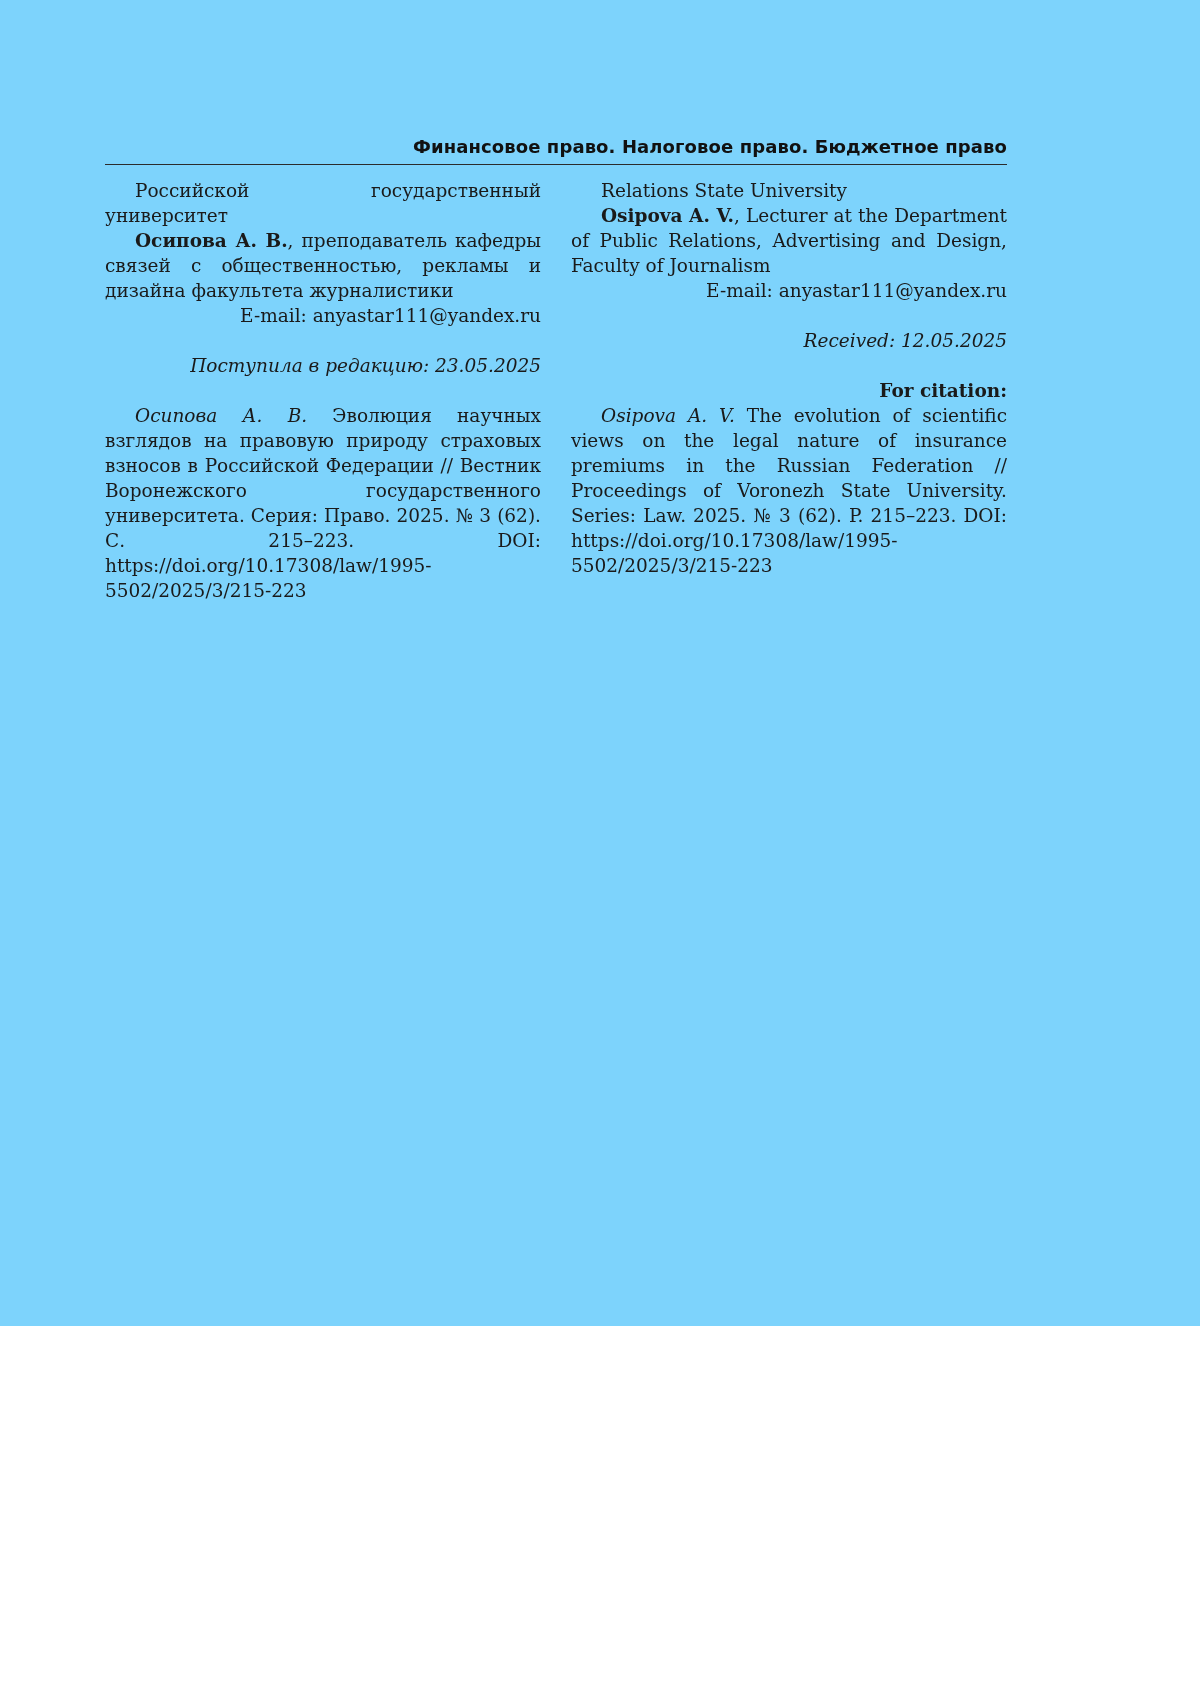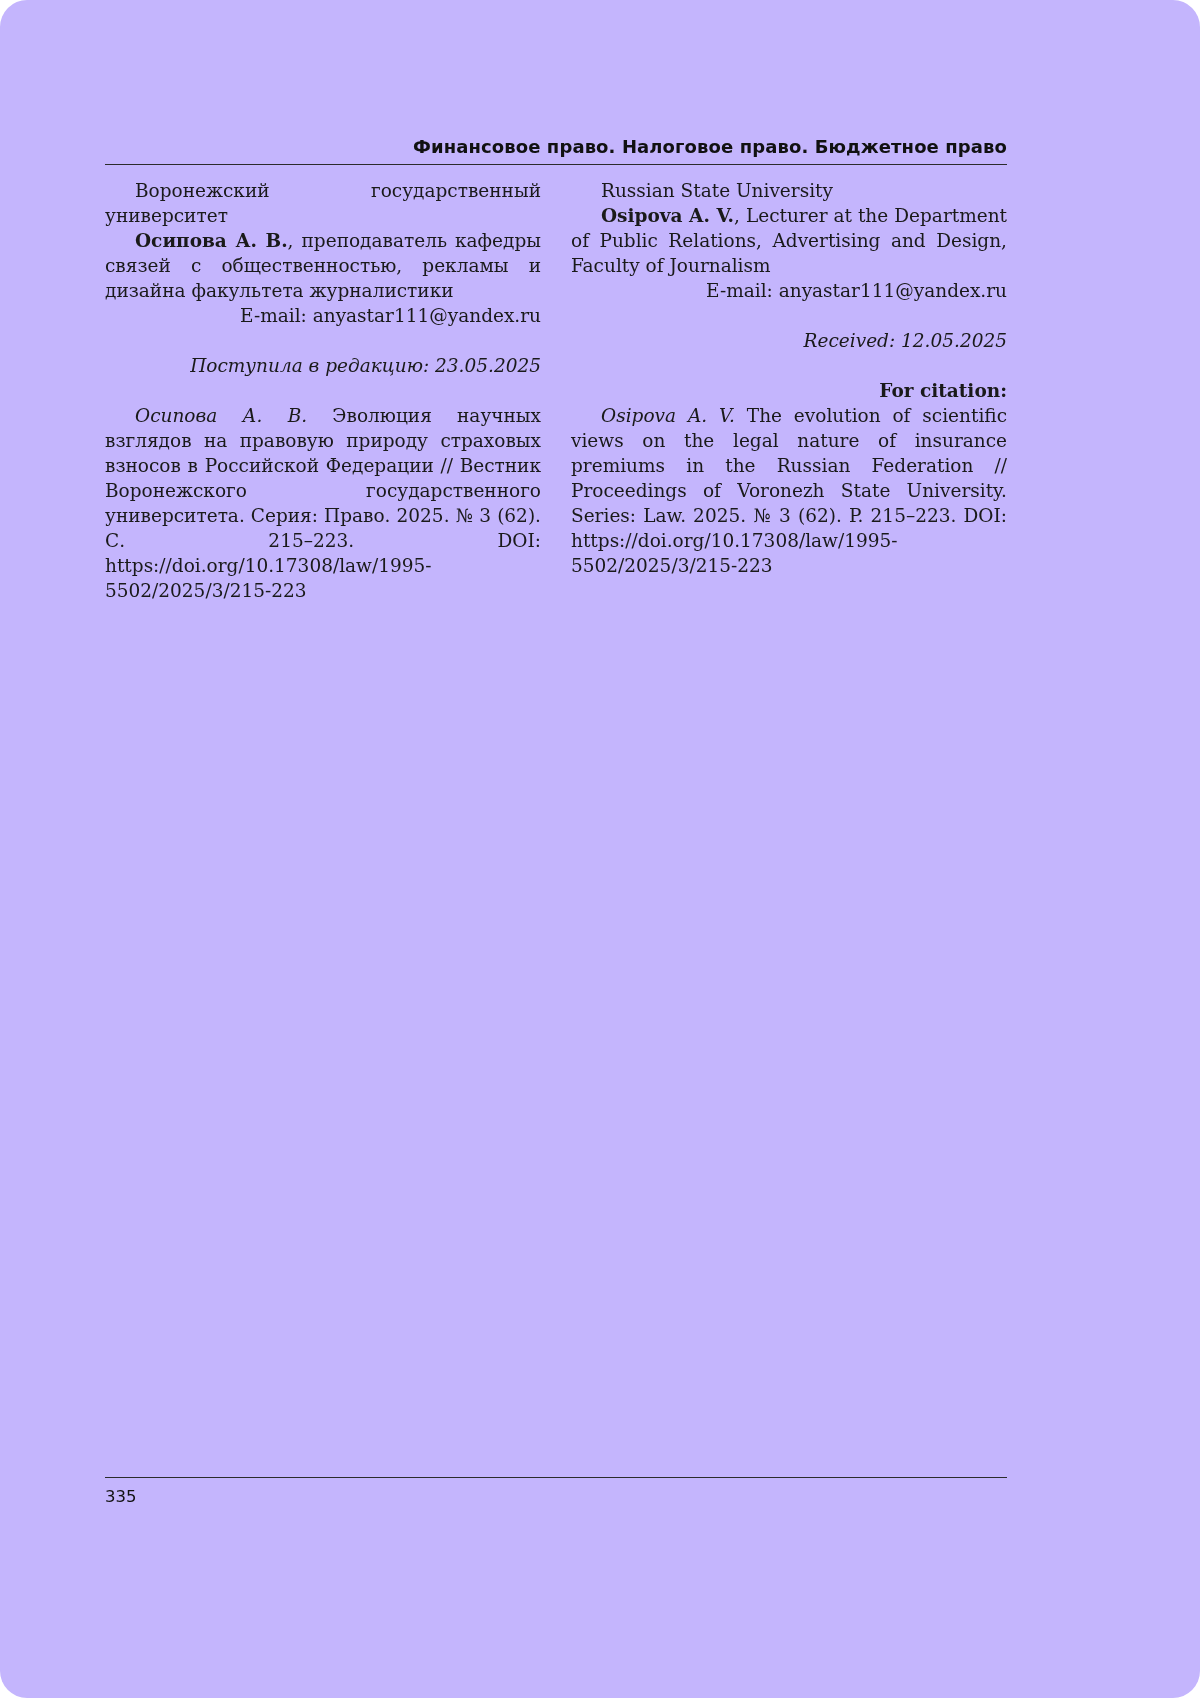--- a/index.html
+++ b/index.html
@@ -1,24 +1,23 @@
 <!DOCTYPE html>
 <html><head>
 <meta charset="utf-8">
 <style>
   html, body { margin: 0; padding: 0; background: #ffffff; }
   .page {
     position: relative;
     width: 1200px;
-    height: 1698px;
-    background: #c4b5fd;
+    height: 1326px;
+    background: #7dd3fc;
     overflow: hidden;
     font-family: "DejaVu Serif", serif;
     color: #1a1a1a;
-    border-radius: 27px;
   }
   .header {
     position: absolute;
     left: 105px;
     width: 902px;
     top: 136px;
   }
   .header-title {
     font-family: "DejaVu Sans", "Liberation Sans", sans-serif;
     font-weight: bold;
@@ -78,31 +77,31 @@
 <div class="page">
 
   <div class="header">
     <div class="header-title">Финансовое право. Налоговое право. Бюджетное право</div>
     <div class="header-rule"></div>
   </div>
 
   <div class="columns">
 
     <div class="col" lang="ru">
-      <p class="para"><span>Воронежский государственный университет</span></p>
+      <p class="para"><span>Российской государственный университет</span></p>
       <p class="para"><span class="bold">Осипова А. В.</span><span>, преподаватель кафедры связей с общественностью, рекламы и дизайна факультета журналистики</span></p>
       <p class="para no-justify"><span>E-mail: anyastar111@yandex.ru</span></p>
       <div class="spacer-line"></div>
       <p class="para no-justify italic"><span>Поступила в редакцию: 23.05.2025</span></p>
       <div class="spacer-line"></div>
       <p class="para"><span class="italic">Осипова А. В.</span><span> Эволюция научных взглядов на правовую природу страховых взносов в Российской Федерации // Вестник Воронежского государственного университета. Серия: Право. 2025. № 3 (62). С. 215–223. DOI: https://doi.org/10.17308/law/1995-5502/2025/3/215-223</span></p>
     </div>
 
     <div class="col" lang="en">
-      <p class="para"><span>Russian State University</span></p>
+      <p class="para"><span>Relations State University</span></p>
       <p class="para"><span class="bold">Osipova A. V.</span><span>, Lecturer at the Department of Public Relations, Advertising and Design, Faculty of Journalism</span></p>
       <p class="para no-justify"><span>E-mail: anyastar111@yandex.ru</span></p>
       <div class="spacer-line"></div>
       <p class="para no-justify italic"><span>Received: 12.05.2025</span></p>
       <div class="spacer-line"></div>
       <p class="para no-justify"><span class="bold">For citation:</span></p>
       <p class="para"><span class="italic">Osipova A. V.</span><span> The evolution of scientific views on the legal nature of insurance premiums in the Russian Federation // Proceedings of Voronezh State University. Series: Law. 2025. № 3 (62). P. 215–223. DOI: https://doi.org/10.17308/law/1995-5502/2025/3/215-223</span></p>
     </div>
 
   </div>

